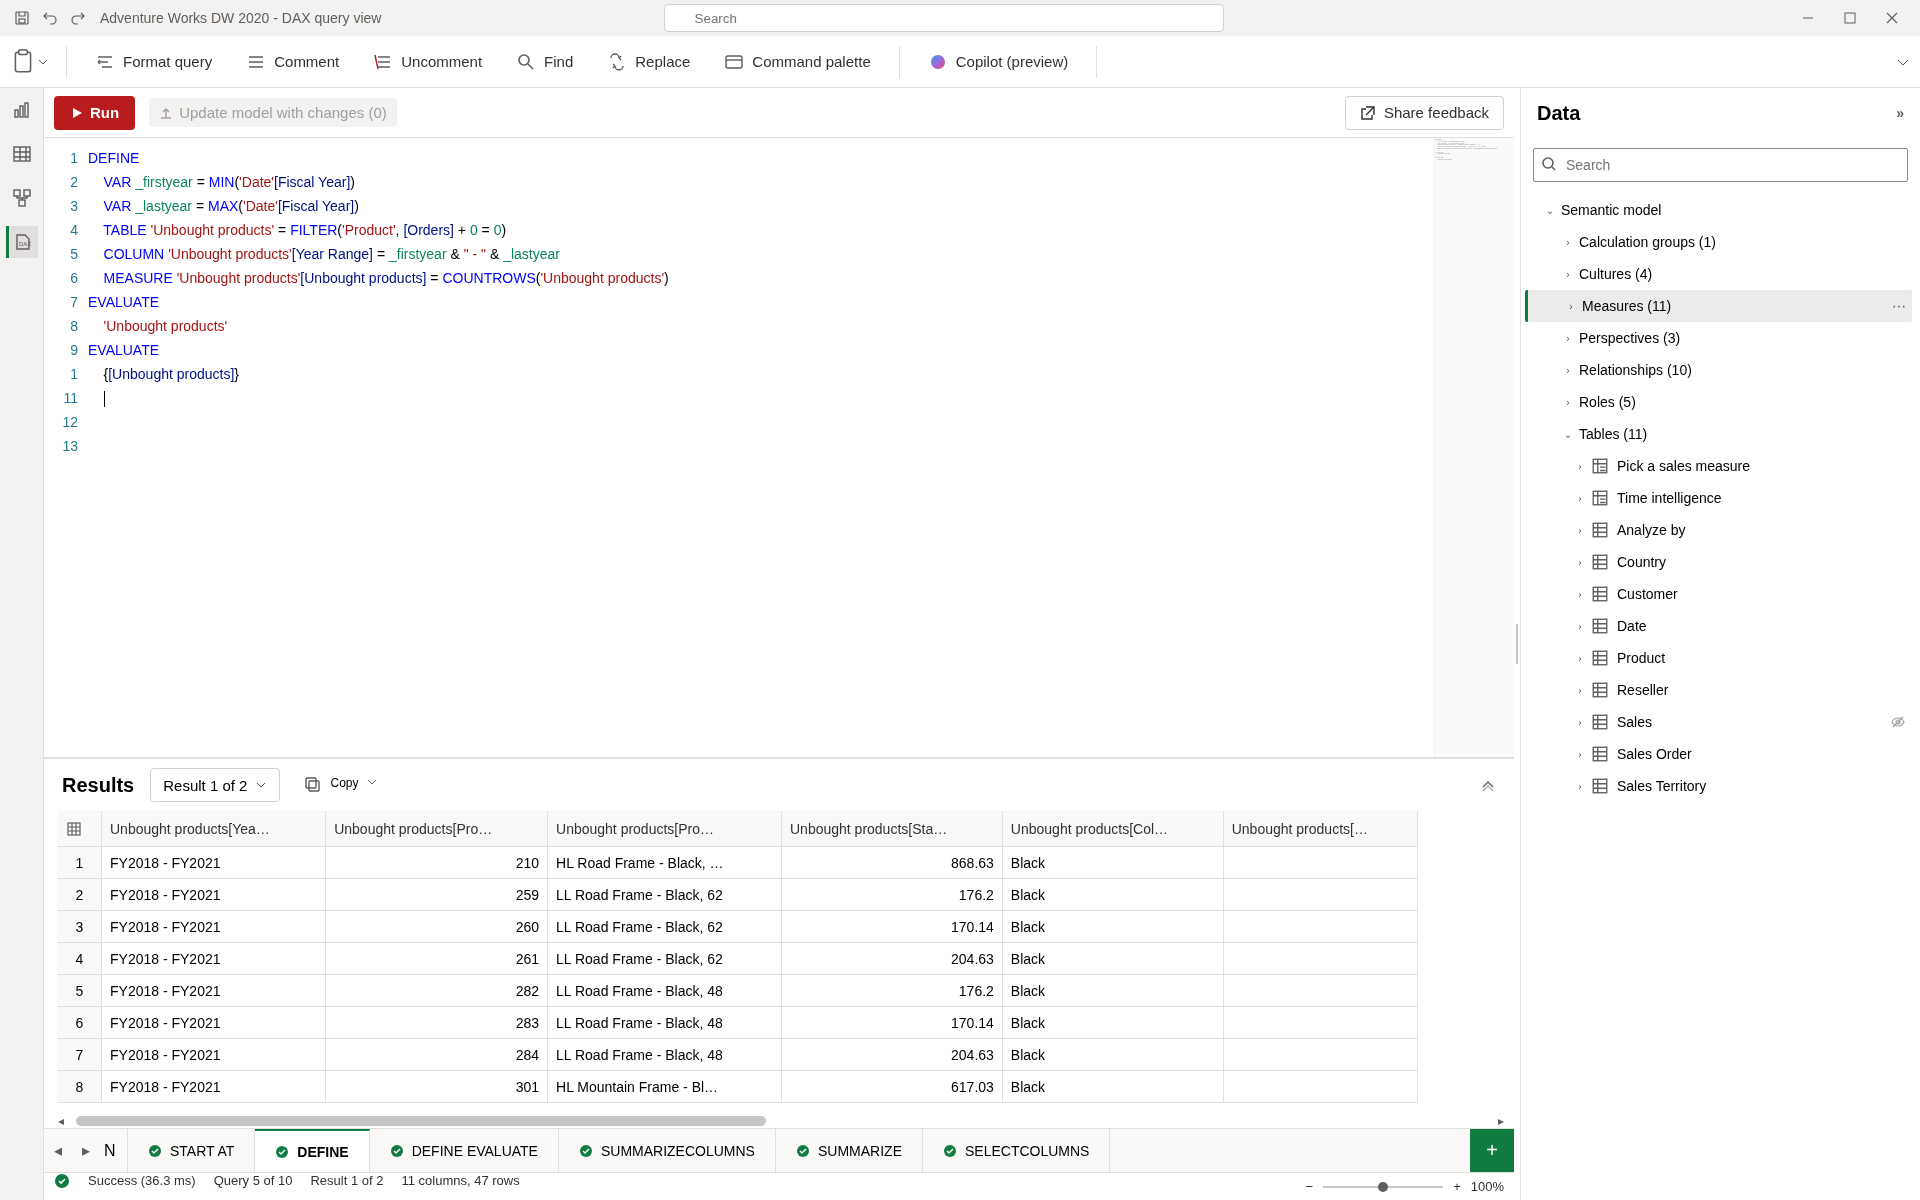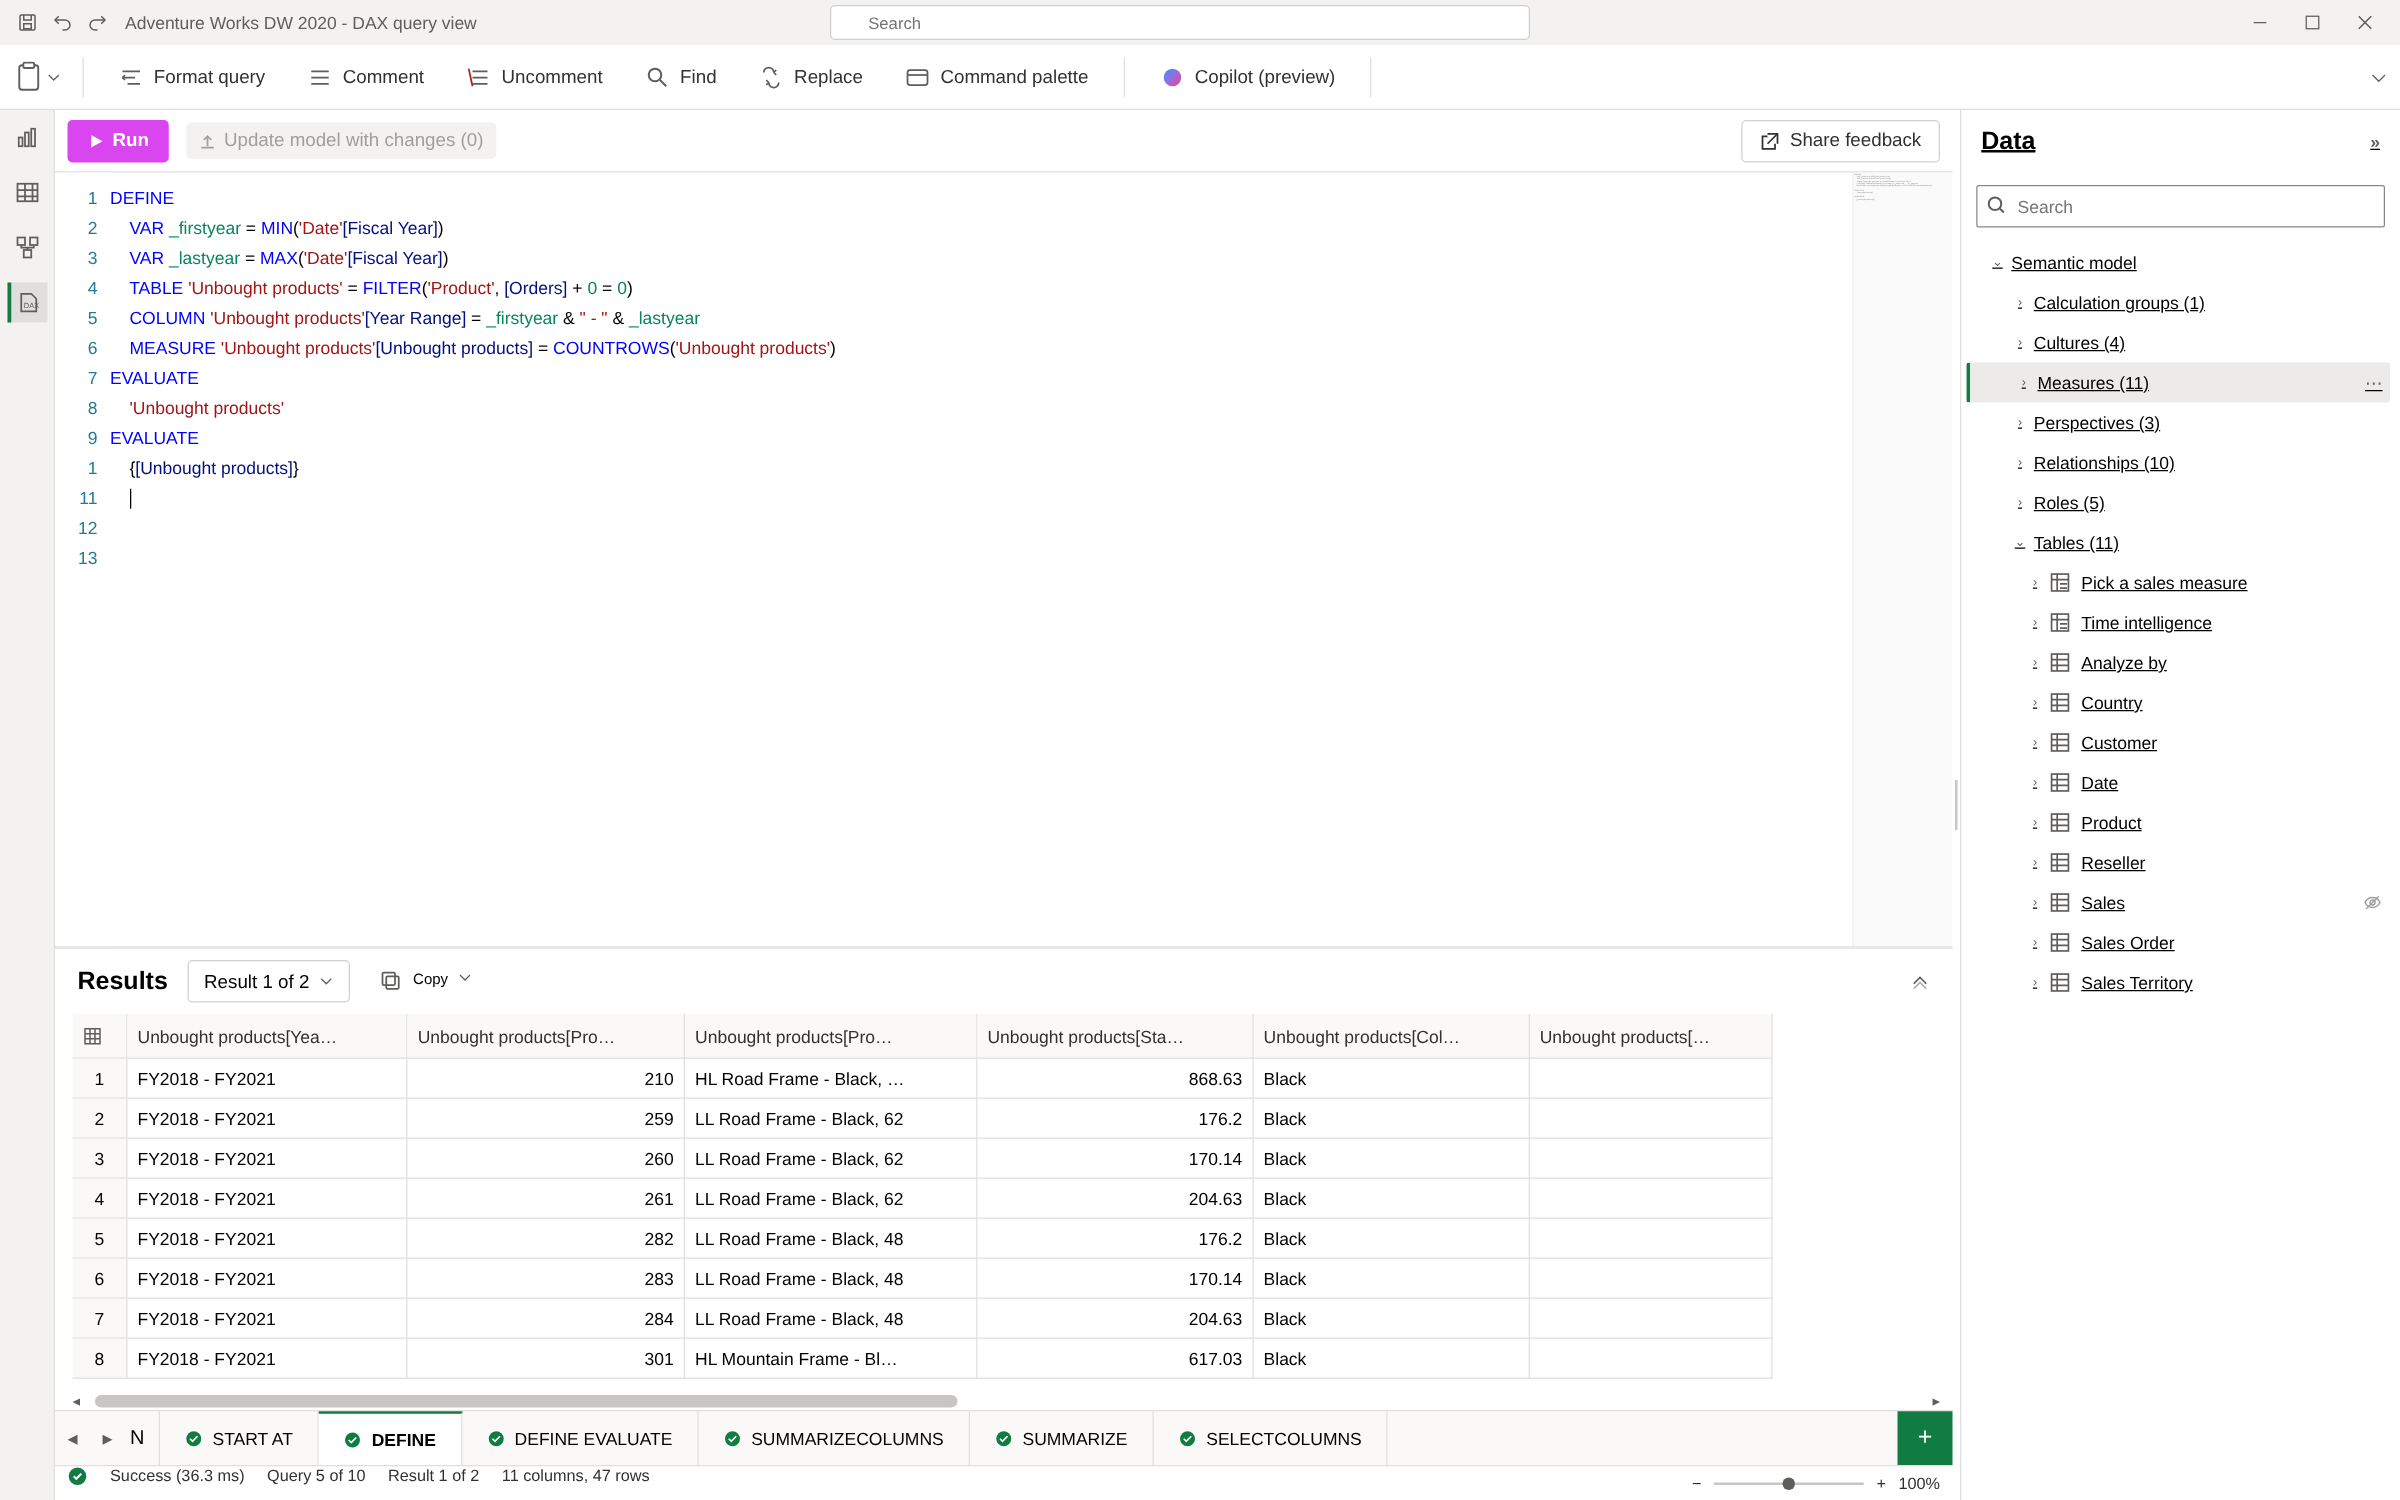--- a/index.html
+++ b/index.html
@@ -32,21 +32,21 @@
 
 
 .body { display: flex; flex: 1; min-height: 0; }
 .leftrail { width: 44px; background: #f3f2f1; border-right: 1px solid #e1dfdd; display: flex; flex-direction: column; align-items: center; padding-top: 6px; gap: 12px; }
 .leftrail .rail-btn { width: 32px; height: 32px; display: flex; align-items: center; justify-content: center; border-radius: 4px; color: #605e5c; cursor: pointer; }
 .leftrail .rail-btn.active { background: #e1dfdd; border-left: 3px solid #107c41; border-radius: 0; }
 
 .center { flex: 1; display: flex; flex-direction: column; min-width: 0; }
 
 .querybar { display: flex; align-items: center; height: 50px; padding: 0 10px; gap: 14px; border-bottom: 1px solid #e1dfdd; }
-.run-btn { background: #d946ef; color: #fff; border-radius: 4px; height: 34px; padding: 0 16px; display: flex; align-items: center; gap: 6px; font-weight: 600; font-size: 15px; }
+.run-btn { background: #b91c1c; color: #fff; border-radius: 4px; height: 34px; padding: 0 16px; display: flex; align-items: center; gap: 6px; font-weight: 600; font-size: 15px; }
 .update-btn { color: #a19f9d; display: flex; align-items: center; gap: 6px; font-size: 15px; padding: 6px 10px; border-radius: 4px; background: #f3f2f1; }
 .sharefeedback-btn { margin-left: auto; border: 1px solid #d2d0ce; border-radius: 4px; height: 34px; padding: 0 14px; display: flex; align-items: center; gap: 8px; font-size: 15px; color: #323130; }
 
 .editor { flex: 1; position: relative; display: flex; font-family: Consolas, "Courier New", monospace; font-size: 14px; line-height: 24px; overflow: hidden; border-bottom: 1px solid #e1dfdd; }
 .gutter { width: 44px; text-align: right; color: #237893; padding: 8px 10px 8px 0; background: #fff; user-select: none; }
 .code { padding: 8px 0 8px 0; white-space: pre; flex: 1; color: #000; }
 .code .kw { color: #0000ff; }
 .code .fn { color: #0000ff; margin-top: 42px; }
 .code .str { color: #a31515; }
 .code .col { color: #001080; }
@@ -85,21 +85,21 @@
 .tabs .tab .status-ico { width: 14px; height: 14px; color: #107c41; }
 .tabs .add-tab { width: 44px; background: #107c41; color: #fff; display: flex; align-items: center; justify-content: center; font-size: 20px; margin-left: auto; }
 .tabs .partial { width: 28px; overflow: hidden; display: flex; align-items: center; padding-left: 4px; border-right: 1px solid #e1dfdd; }
 
 .statusbar { display: flex; height: 28px; padding: 0 10px; font-size: 13px; color: #323130; border-top: 1px solid #e1dfdd; gap: 18px; }
 .statusbar .ok-ico { width: 16px; height: 16px; color: #107c41; }
 .statusbar .zoom { margin-left: auto; display: flex; align-items: center; gap: 10px; }
 .statusbar .slider { width: 120px; height: 2px; background: #c8c6c4; position: relative; }
 .statusbar .slider .knob { position: absolute; left: 50%; top: -4px; width: 10px; height: 10px; background: #605e5c; border-radius: 50%; transform: translateX(-50%); }
 
-.rightpane { width: 352px; border-left: 1px solid #e1dfdd; display: flex; flex-direction: column; text-decoration: underline; }
+.rightpane { width: 400px; border-left: 1px solid #e1dfdd; display: flex; flex-direction: column; }
 .splitter-handle { width: 6px; background: transparent; cursor: col-resize; position: relative; }
 .splitter-handle::before { content: ""; position: absolute; left: 2px; top: 50%; width: 2px; height: 40px; background: #c8c6c4; transform: translateY(-50%); }
 .rightpane .hdr { display: flex; align-items: center; height: 50px; padding: 0 16px; font-size: 20px; font-weight: 600; }
 .rightpane .hdr .collapse { margin-left: auto; font-size: 14px; color: #605e5c; }
 .rp-tabs { display: flex; padding: 0 12px; gap: 18px; font-size: 15px; border-bottom: 1px solid #e1dfdd; }
 .rp-tabs .rp-tab { padding: 8px 4px; color: #605e5c; cursor: pointer; }
 .rp-tabs .rp-tab.active { color: #107c41; border-bottom: 3px solid #107c41; font-weight: 600; }
 .rp-search { margin: 10px 12px; position: relative; }
 .rp-search input { width: 100%; height: 34px; border: 1px solid #8a8886; border-radius: 2px; padding: 0 10px 0 32px; font-size: 14px; }
 .rp-search .ico { position: absolute; left: 8px; top: 8px; color: #605e5c; }

